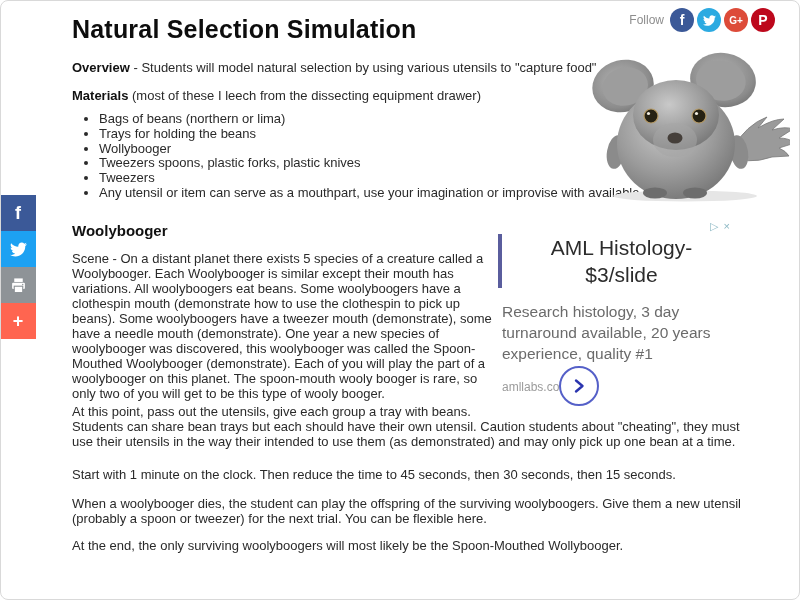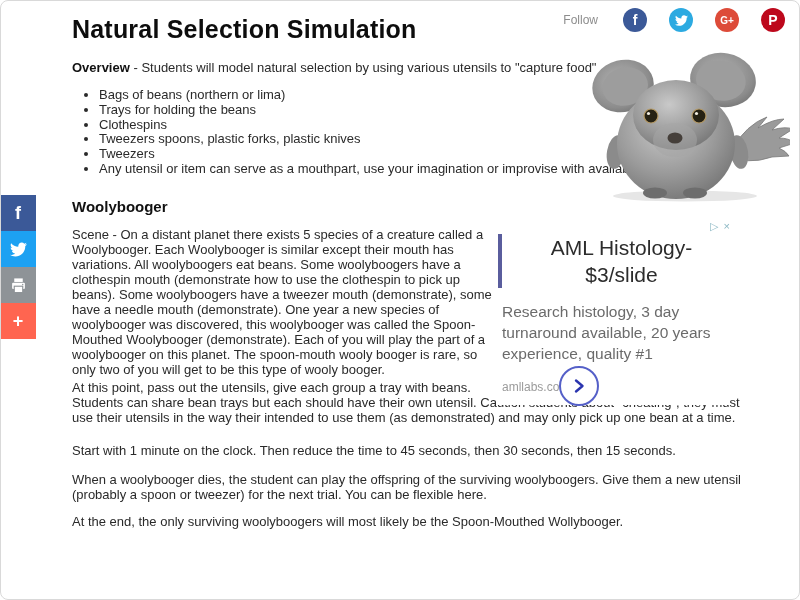--- a/index.html
+++ b/index.html
@@ -20,21 +20,21 @@
   ul.mat-list{margin:0;padding-left:27px;}
   ul.mat-list li{font-size:13px;line-height:14.8px;color:#2a2a2a;}
   h2.intro-h{font-size:15px;line-height:18px;margin:21px 0 11px;color:#111;}
   .intro-para{width:430px;margin-bottom:3px;}
   .passout{white-space:pre-line;margin-bottom:18px;}
   .procedure{margin-bottom:16px;}
   .startp{margin-bottom:14px;}
   .diesp{margin-bottom:12px;}
 
   
-  .follow{position:absolute;top:8px;right:15px;display:flex;align-items:center;gap:22px;z-index:5;}
+  .follow{position:absolute;top:8px;right:25px;display:flex;align-items:center;gap:3px;z-index:5;}
   .follow-label{font-size:12px;color:#8d8d8d;margin-right:3px;}
   .ficon{width:24px;height:24px;border-radius:50%;color:#fff;display:flex;align-items:center;justify-content:center;
          font-weight:bold;font-size:14px;cursor:pointer;}
   .f-fb{background:#3b5998;}
   .f-tw{background:#2caae1;}
   .f-gp{background:#dd4b39;font-size:10px;font-weight:bold;}
   .f-pin{background:#bd081c;font-size:14px;}
 
   
   .share{position:absolute;left:0;top:195px;z-index:5;display:flex;flex-direction:column;}
@@ -154,25 +154,26 @@
       <polyline points="5,2.5 11.5,8 5,13.5" fill="none" stroke="#2b35af" stroke-width="2.4" stroke-linecap="round" stroke-linejoin="round"></polyline>
     </svg>
   </div>
 </div>
 
 <div class="content">
   <h1 class="title">Natural Selection Simulation</h1>
 
   <p class="overview"><span class="bold">Overview</span><span> - Students will model natural selection by using various utensils to "capture food"</span></p>
 
+  <p class="materials"><span class="bold">Materials</span><span> (most of these I leech from the dissecting equipment drawer)</span></p>
 
   <ul class="mat-list">
     <li>Bags of beans (northern or lima)</li>
     <li>Trays for holding the beans</li>
-    <li>Clothespins</li>
+    <li>Wollybooger</li>
     <li>Tweezers spoons, plastic forks, plastic knives</li>
     <li>Tweezers</li>
     <li>Any utensil or item can serve as a mouthpart, use your imagination or improvise with available materials.</li>
   </ul>
 
   <h2 class="intro-h">Woolybooger</h2>
 
   <p class="intro-para">Scene - On a distant planet there exists 5 species of a creature called a Woolybooger. Each Woolybooger is similar except their mouth has variations. All woolyboogers eat beans. Some woolyboogers have a clothespin mouth (demonstrate how to use the clothespin to pick up beans). Some woolyboogers have a tweezer mouth (demonstrate), some have a needle mouth (demonstrate). One year a new species of woolybooger was discovered, this woolybooger was called the Spoon-Mouthed Woolybooger (demonstrate). Each of you will play the part of a woolybooger on this planet. The spoon-mouth wooly booger is rare, so only two of you will get to be this type of wooly booger.</p>
 
   <p class="passout">At this point, pass out the utensils, give each group a tray with beans.

